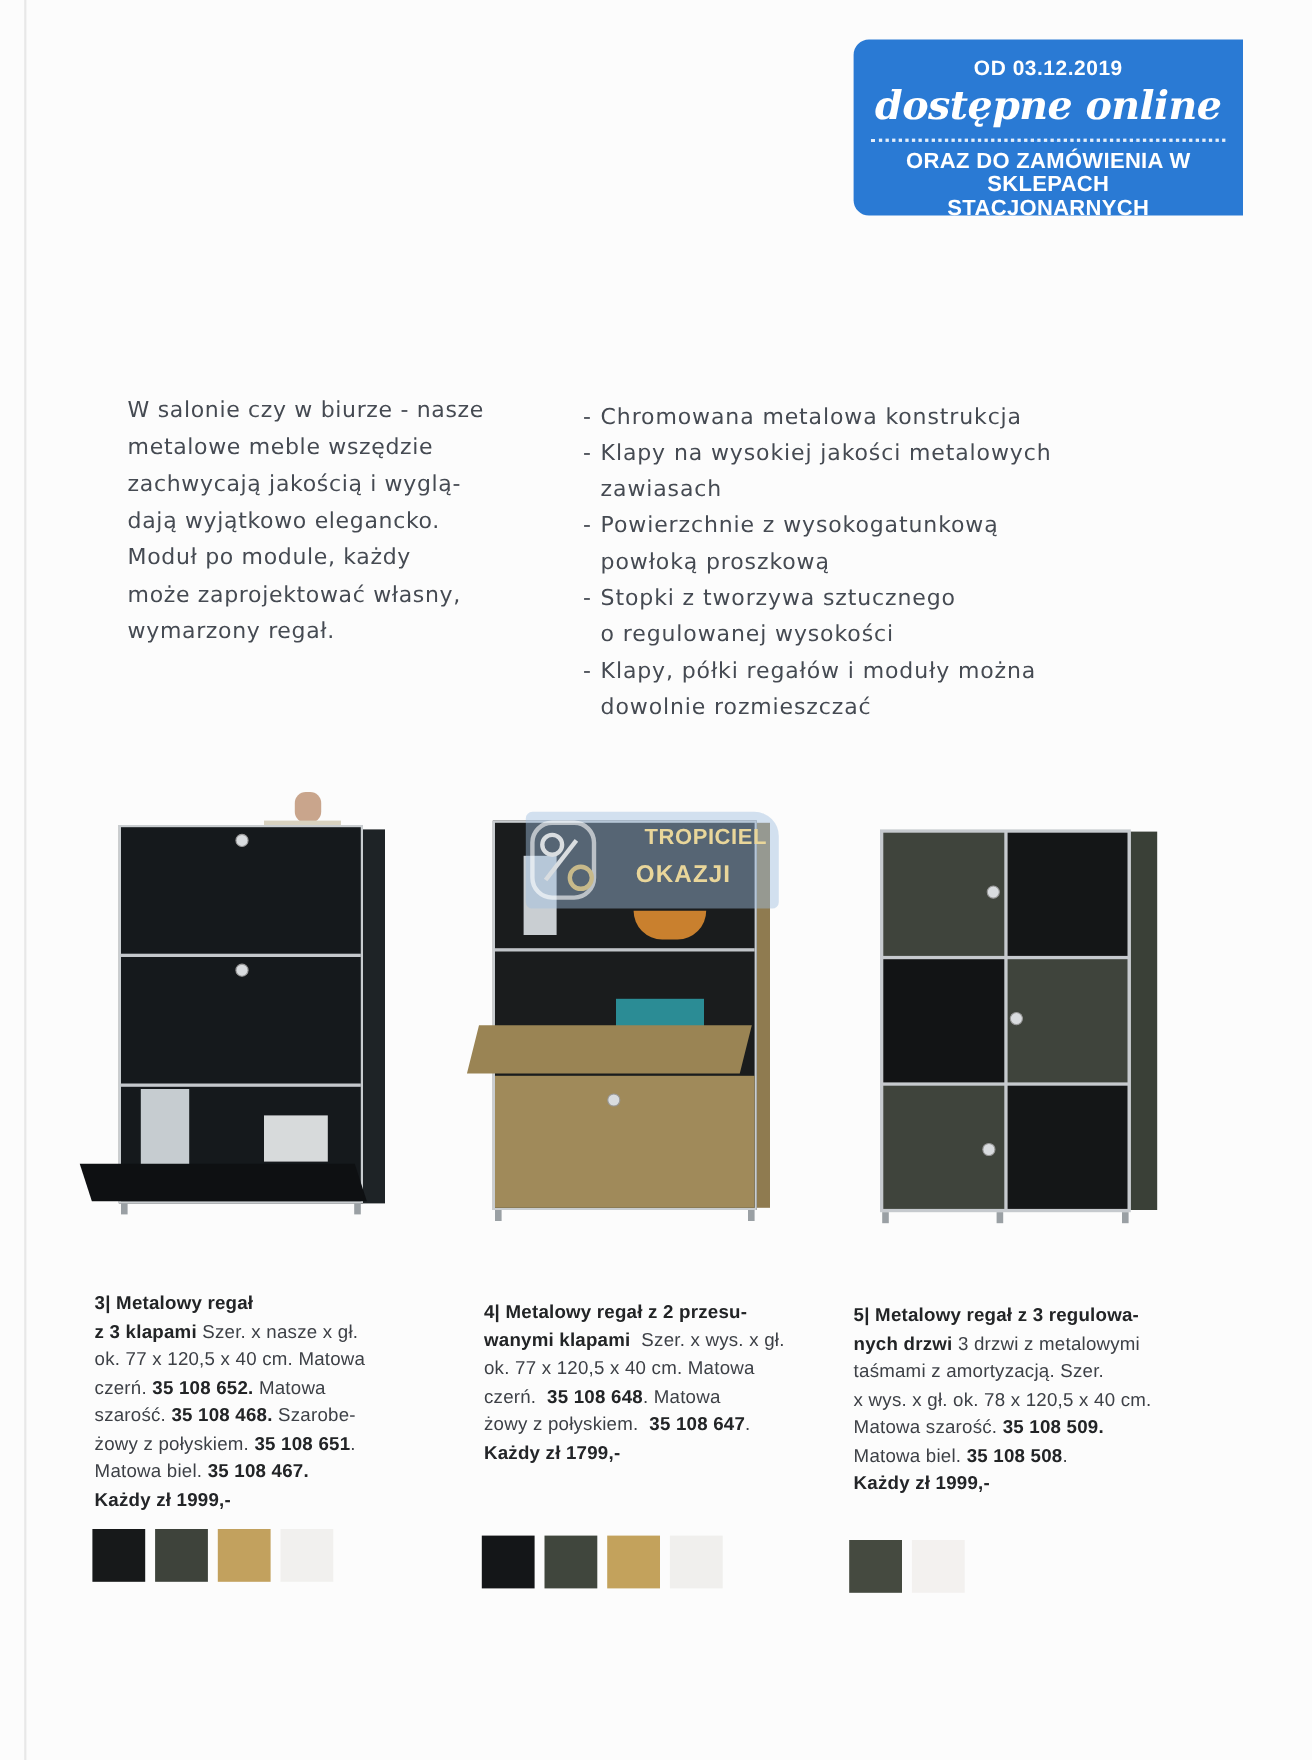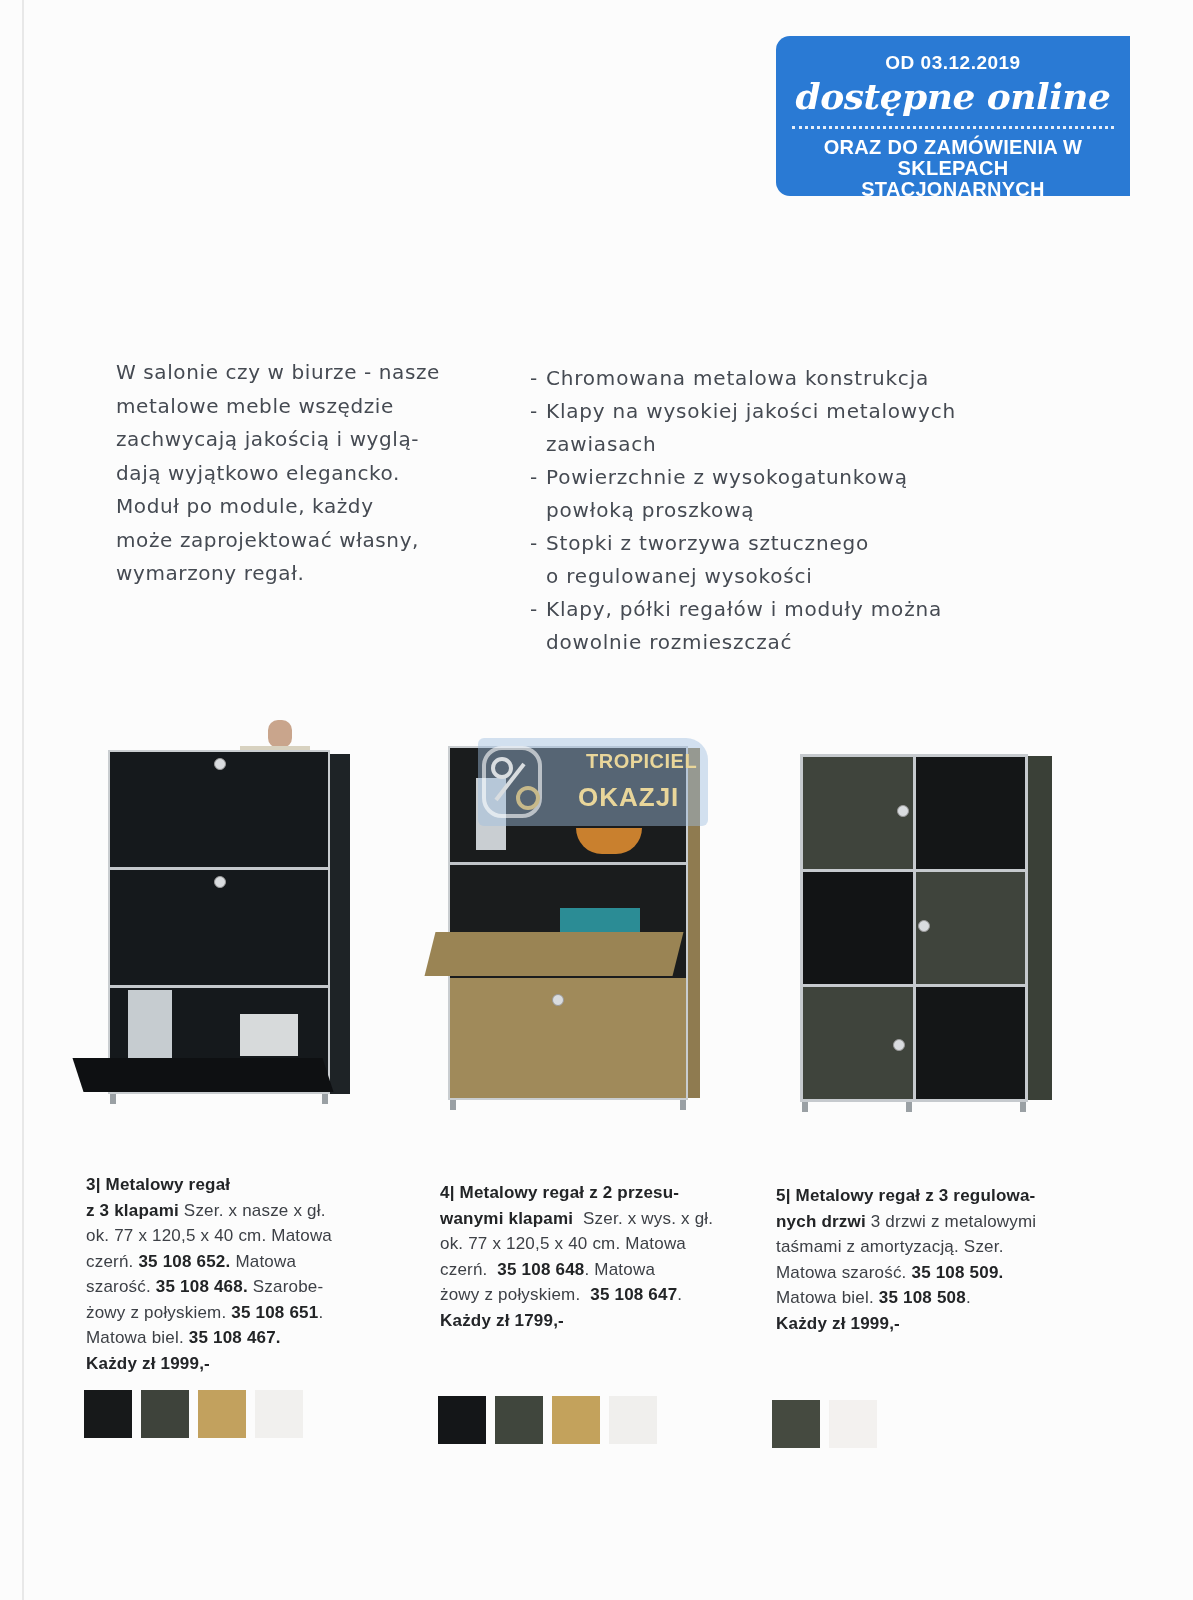--- a/index.html
+++ b/index.html
@@ -41,21 +41,21 @@
     .desc { position: absolute; font-family: "Liberation Sans", sans-serif; font-size: 17px; line-height: 25.5px; color: #3d4046; letter-spacing: 0.2px; }
     .desc b { color: #222426; font-weight: 700; }
     .desc .price { display: block; font-weight: 700; color: #232528; }
 
     .swatches { position: absolute; display: flex; gap: 9px; }
     .swatch { width: 48px; height: 48px; }
 
     .watermark { position: absolute; left: 478px; top: 738px; width: 230px; height: 88px; border-radius: 6px 22px 6px 6px;
                  background: rgba(160, 190, 225, 0.45); color: #e9d69a; font-family: "Liberation Sans", sans-serif; font-weight: 700; }
     .wm-text1 { position: absolute; left: 108px; top: 12px; font-size: 20px; letter-spacing: 0.5px; }
-    .wm-text2 { position: absolute; left: 100px; top: 44px; font-size: 26px; letter-spacing: 1px; }
+    .wm-text2 { position: absolute; left: 100px; top: 44px; font-size: 22px; letter-spacing: 1px; }
     .wm-icon { position: absolute; left: 2px; top: 6px; width: 68px; height: 76px; }
   </style>
 </head>
 <body>
 
 <div class="page">
   <div class="page-edge"></div>
 
 
   <div class="promo">
@@ -196,20 +196,21 @@
     <div class="swatch" style="background:#141618;"></div>
     <div class="swatch" style="background:#40463d;"></div>
     <div class="swatch" style="background:#c3a25c;"></div>
     <div class="swatch" style="background:#f0efed;"></div>
   </div>
 
   <div class="desc" style="left:776px; top:1183px; width:310px;">
     <div><b>5|</b> <b>Metalowy regał z 3 regulowa-</b></div>
     <div><b>nych drzwi</b> <span>3 drzwi z metalowymi</span></div>
     <div>taśmami z amortyzacją. Szer.</div>
+    <div>x wys. x gł. ok. 78 x 120,5 x 40 cm.</div>
     <div><span>Matowa szarość.</span> <b>35 108 509.</b></div>
     <div><span>Matowa biel.</span> <b>35 108 508</b>.</div>
     <span class="price">Każdy zł 1999,-</span>
   </div>
   <div class="swatches" style="left:772px; top:1400px;">
     <div class="swatch" style="background:#454a40;"></div>
     <div class="swatch" style="background:#f3f1ef;"></div>
   </div>
 </div>
 

